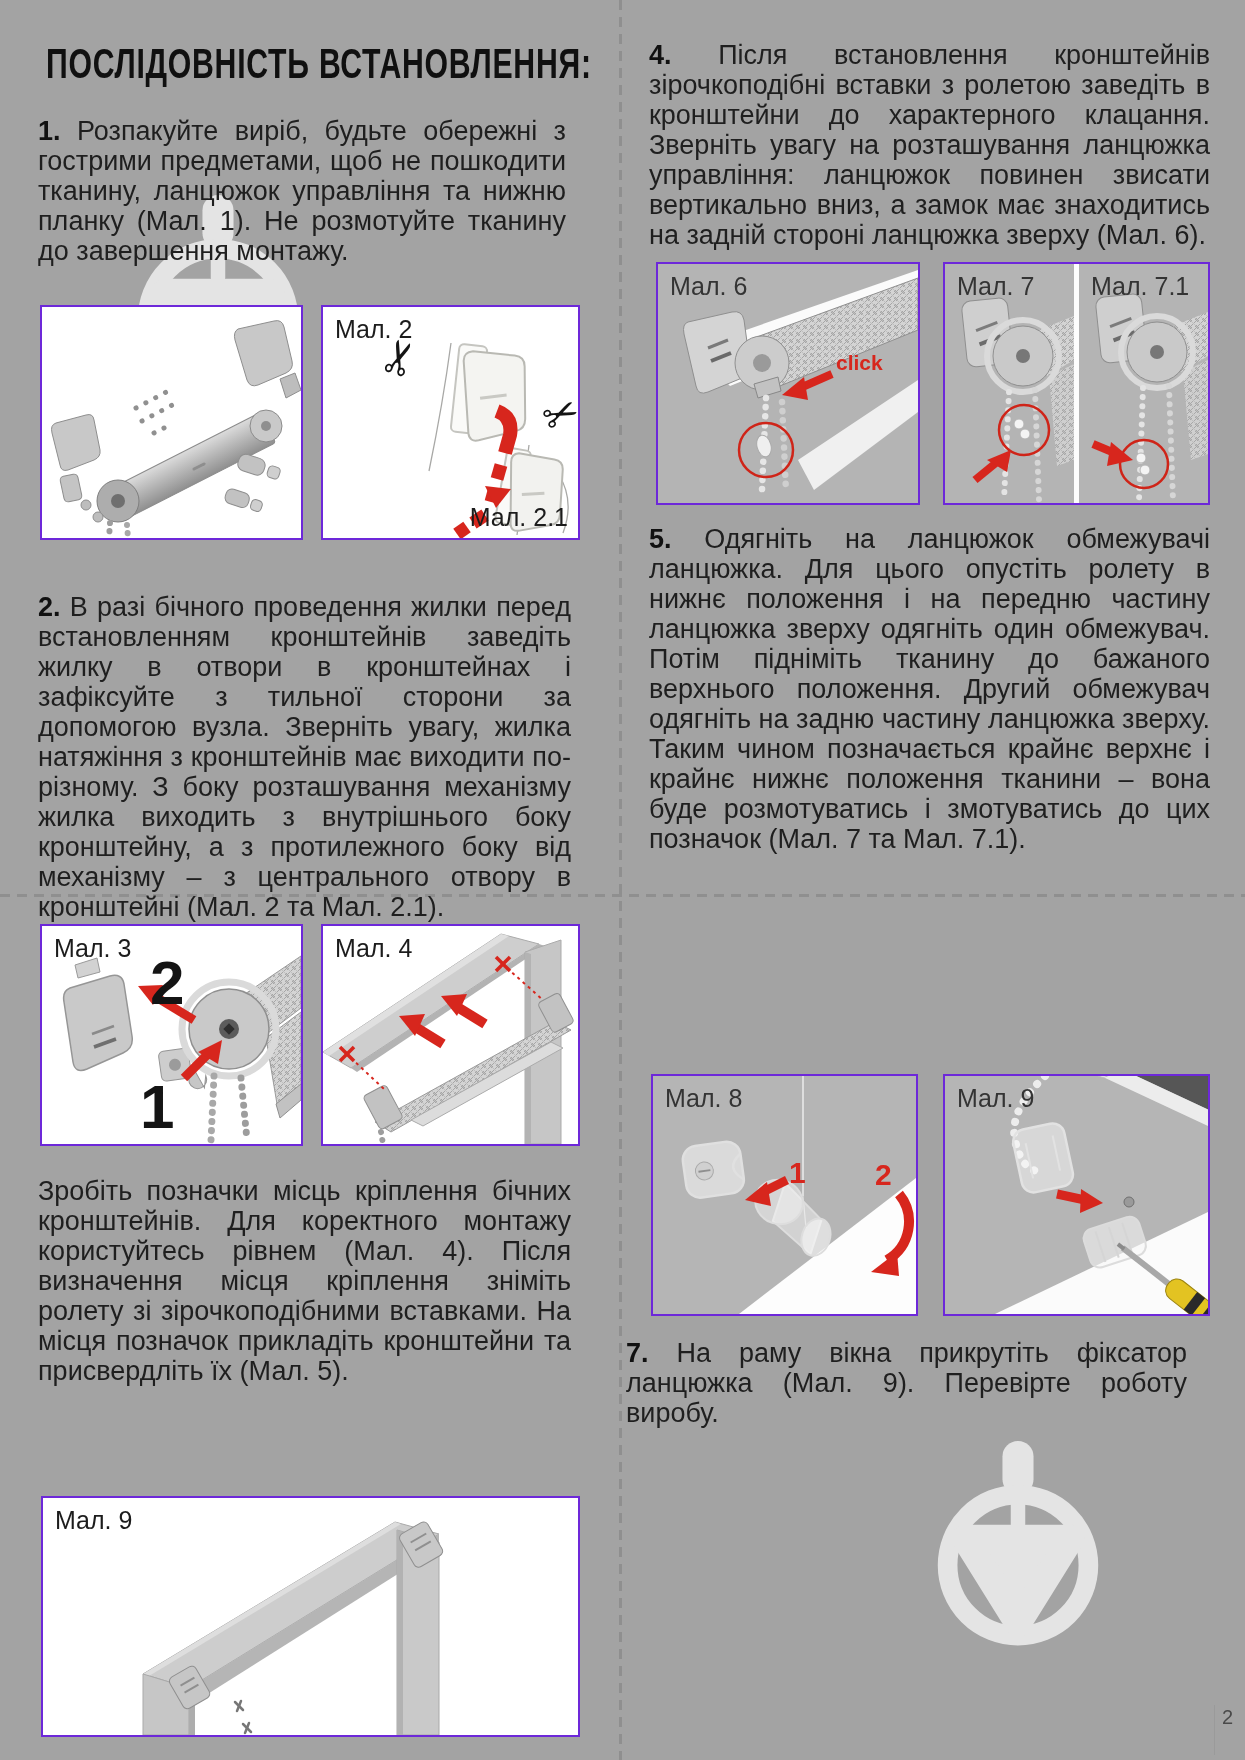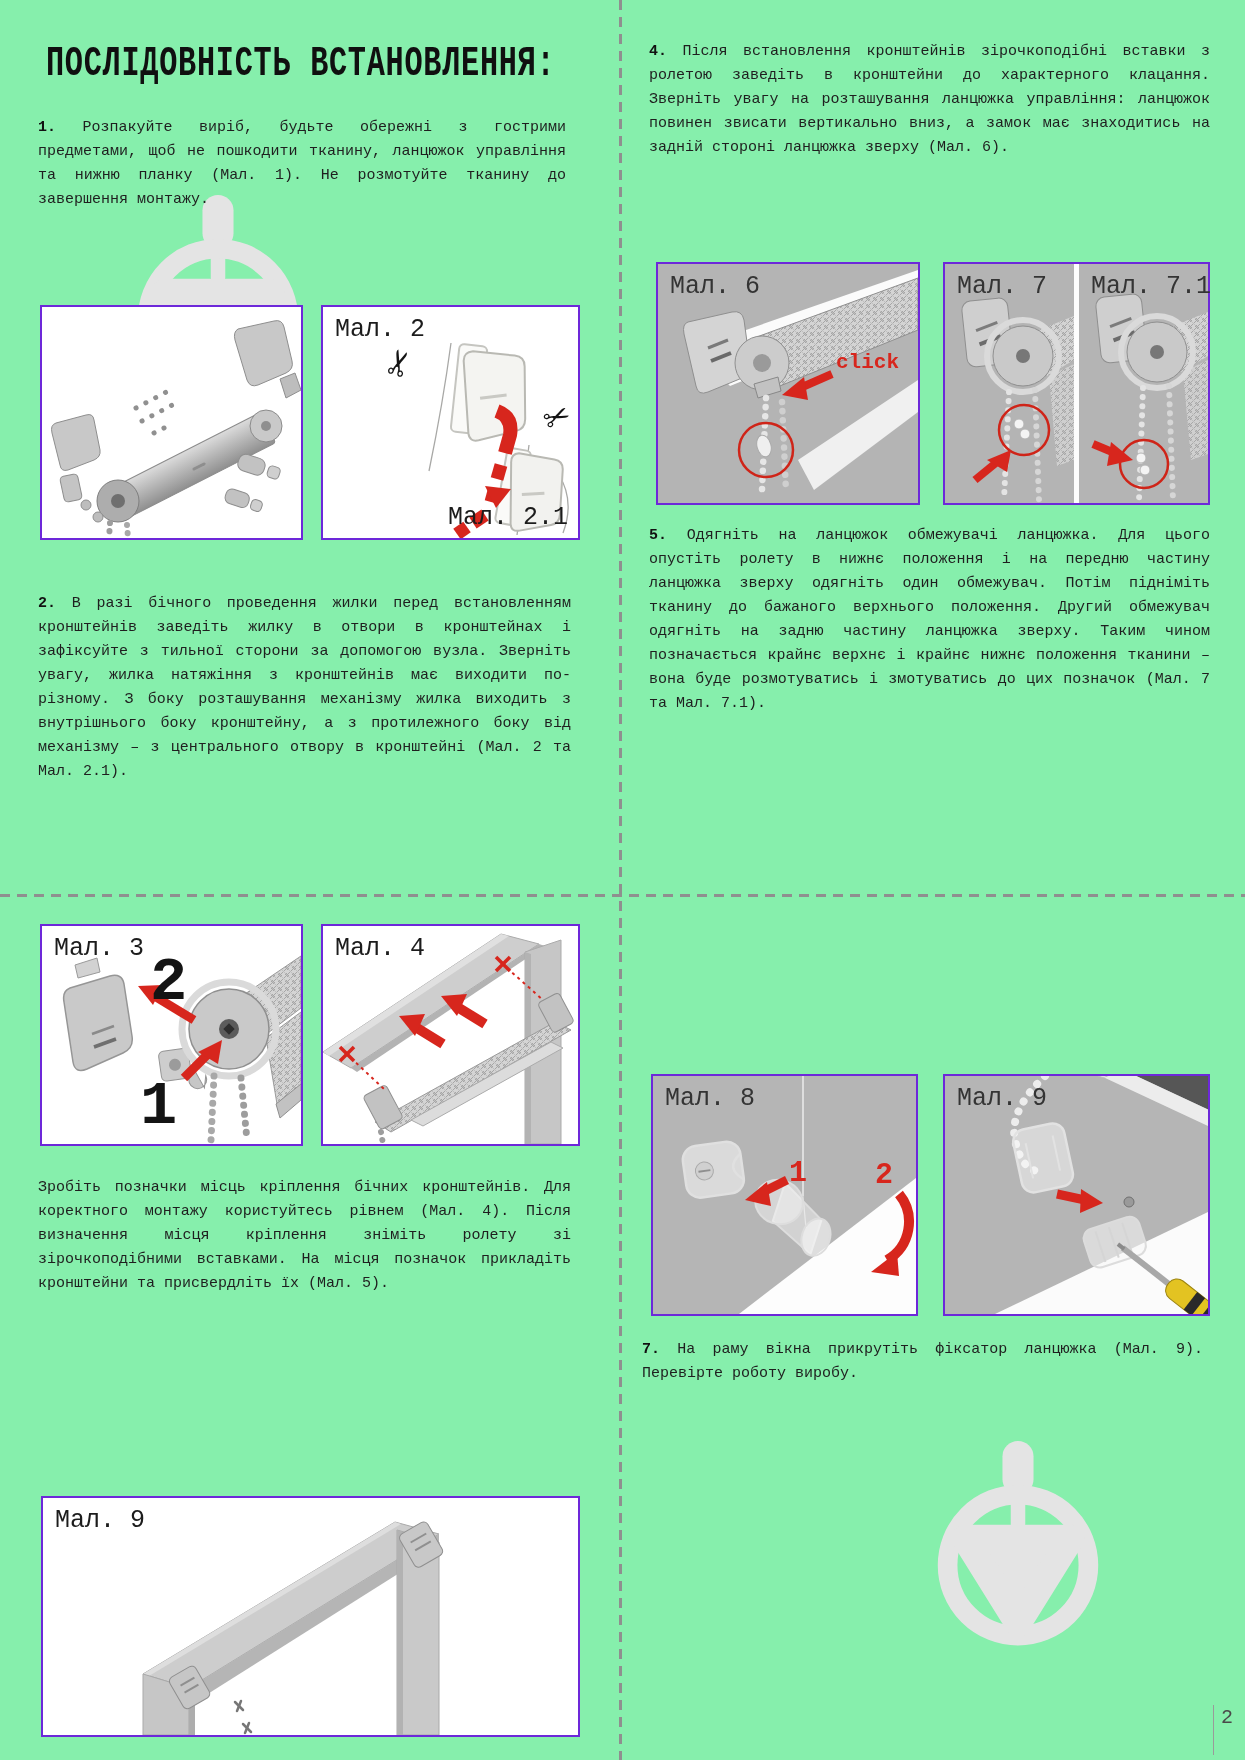--- a/index.html
+++ b/index.html
@@ -1,26 +1,26 @@
 <!DOCTYPE html>
 <html><head>
 <meta charset="utf-8">
 <style>
   *{margin:0;padding:0;box-sizing:border-box}
   html,body{background:#ffffff}
-  .page{position:relative;width:1245px;height:1760px;background:#86efac;overflow:hidden;
-        font-family:Liberation Mono, monospace;color:#1f1f1f}
+  .page{position:relative;width:1245px;height:1760px;background:#a3a3a3;overflow:hidden;
+        font-family:Liberation Sans, sans-serif;color:#1f1f1f}
   .wm{position:absolute;color:#e4e4e4;z-index:0}
   .divider-v{position:absolute;left:619px;top:0;width:3px;height:1760px;z-index:1;
      background:repeating-linear-gradient(to bottom,#8f8f8f 0 10px,transparent 10px 17px)}
   .divider-h{position:absolute;left:0;top:894px;width:1245px;height:3px;z-index:1;
      background:repeating-linear-gradient(to right,#8f8f8f 0 10px,transparent 10px 17px)}
   .title{position:absolute;left:46px;top:40px;font-size:42px;font-weight:bold;color:#101010;
      white-space:nowrap;transform:scaleX(.72);transform-origin:left top;letter-spacing:1px;z-index:2}
-  .step{position:absolute;font-size:15px;line-height:24px;text-align:justify;z-index:2}
+  .step{position:absolute;font-size:27px;line-height:30px;text-align:justify;z-index:2}
   .step b{font-weight:bold;color:#111}
   .step p + p{margin-top:12px}
   .fig{position:absolute;border:2px solid #6d28d9;background:#fff;z-index:3}
   .fig.gray{background:#b4b4b4}
   .fig svg{position:absolute;left:0;top:0;width:100%;height:100%;display:block}
   .figlabel{position:absolute;left:12px;top:8px;font-size:25px;color:#1c1c1c;z-index:4;white-space:nowrap}
   .figlabel.dark{color:#343434}
   .figlabel.br{left:auto;top:auto;right:10px;bottom:6px}
   .bignum{position:absolute;font-weight:bold;color:#141414;font-size:62px;line-height:1;z-index:4}
   .rednum{position:absolute;font-weight:bold;color:#d7261d;font-size:30px;line-height:1;z-index:4}
@@ -28,21 +28,21 @@
   .pagenum{position:absolute;right:12px;top:1705px;display:flex;align-items:flex-start;gap:7px;z-index:2}
   .pagenum .bar{width:1px;height:50px;background:#9a9a9a}
   .pagenum .num{font-size:20px;color:#4a4a4a;padding-top:1px}
   
   .s1{left:38px;top:116px;width:528px}
   .s2{left:38px;top:592px;width:533px}
   .s3{left:38px;top:1176px;width:533px}
   .s4{left:649px;top:40px;width:561px}
   .s5{left:649px;top:524px;width:561px}
   .s6{left:649px;top:918px;width:561px}
-  .s7{left:642px;top:1338px;width:561px}
+  .s7{left:626px;top:1338px;width:561px}
   .f1{left:40px;top:305px;width:263px;height:235px}
   .f2{left:321px;top:305px;width:259px;height:235px}
   .f3{left:40px;top:924px;width:263px;height:222px}
   .f4{left:321px;top:924px;width:259px;height:222px}
   .f5{left:41px;top:1496px;width:539px;height:241px}
   .f6{left:656px;top:262px;width:264px;height:243px}
   .f7{left:943px;top:262px;width:267px;height:243px}
   .f8{left:651px;top:1074px;width:267px;height:242px}
   .f9{left:943px;top:1074px;width:267px;height:242px}
 </style>

